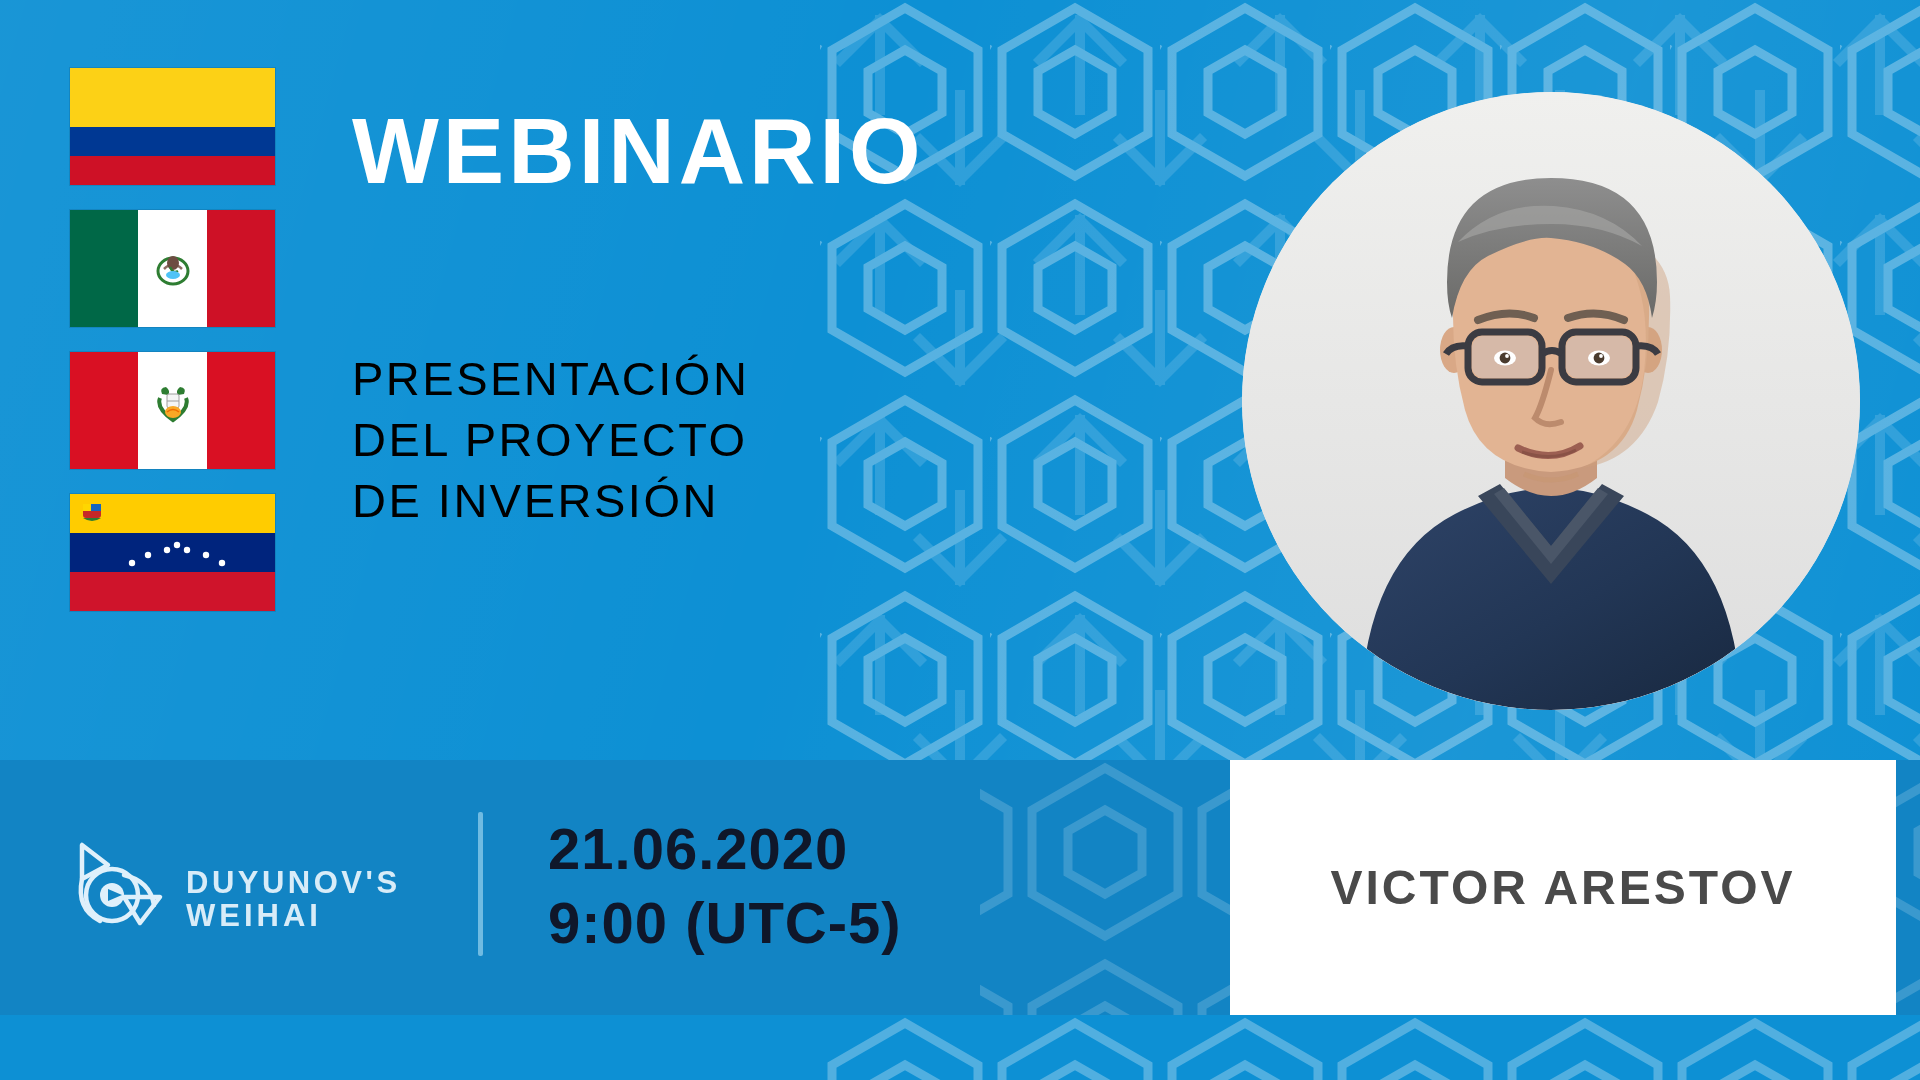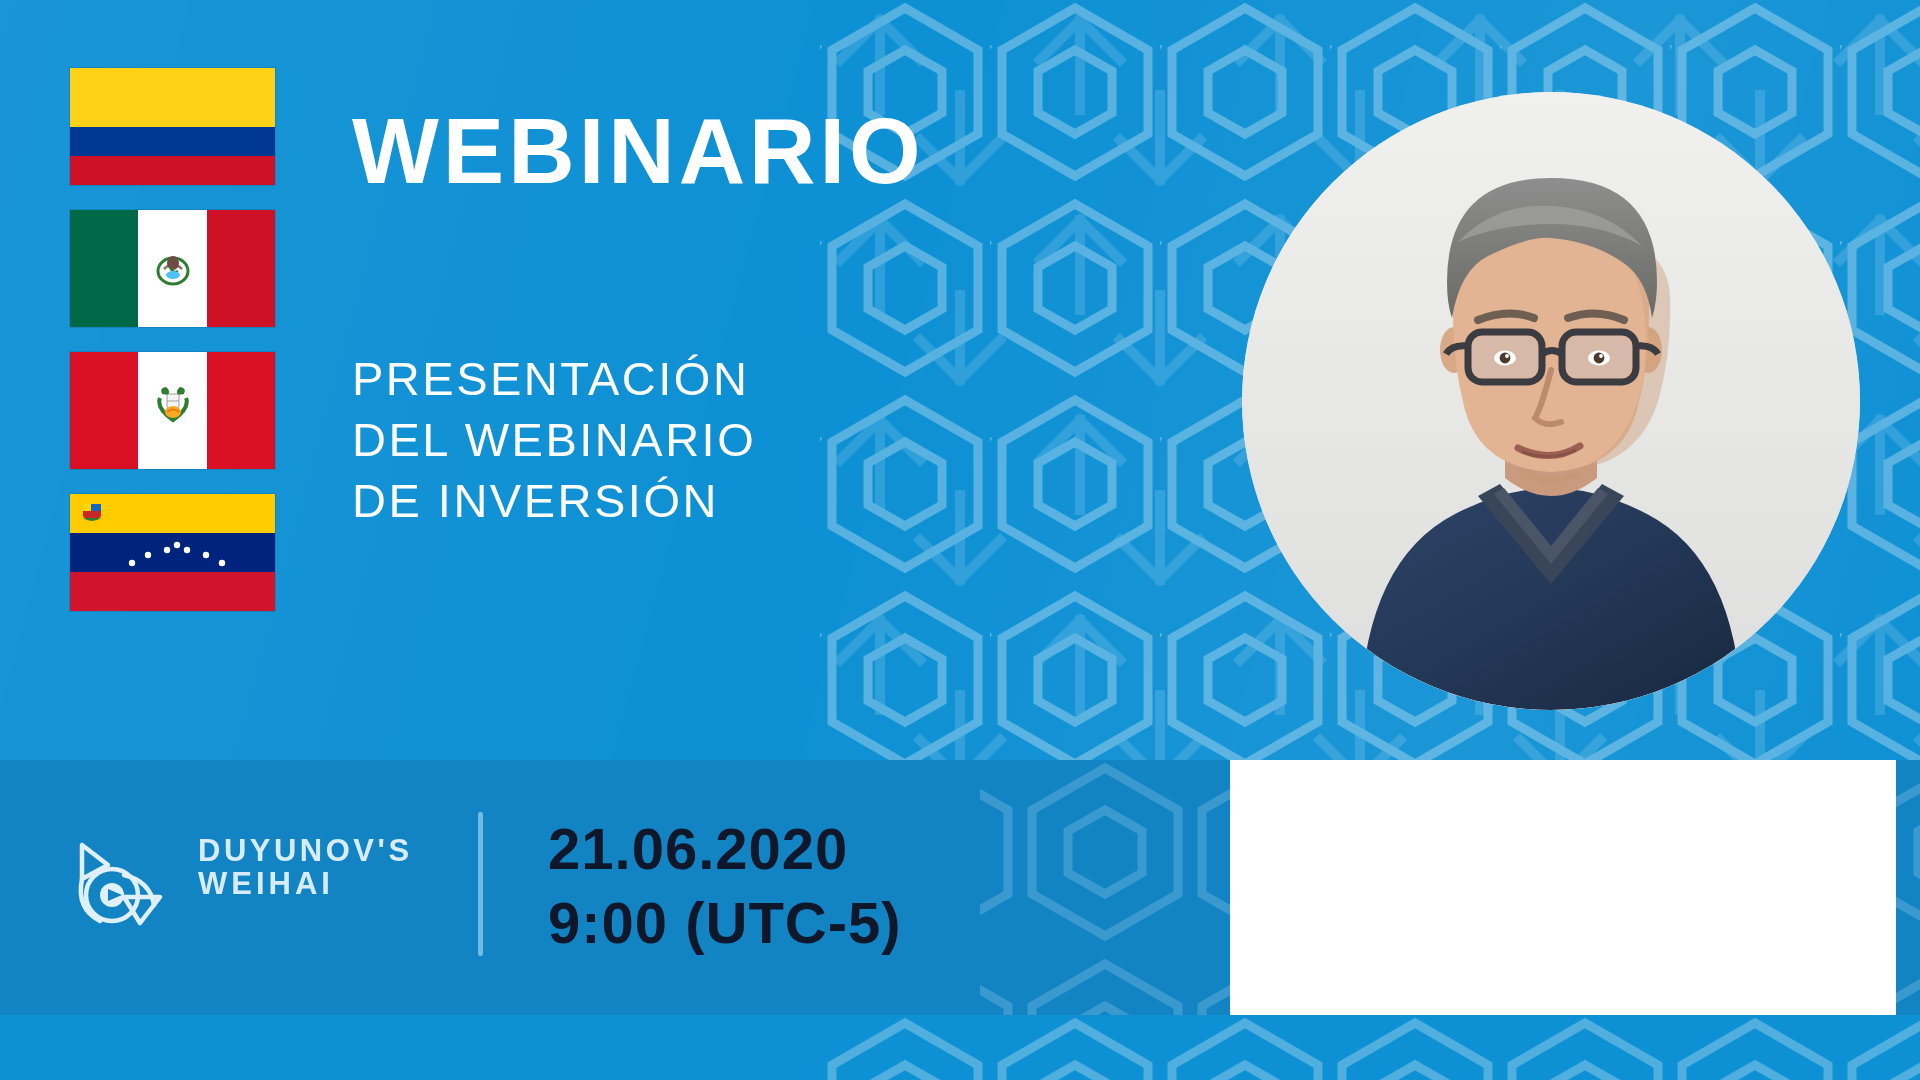--- a/index.html
+++ b/index.html
@@ -56,21 +56,21 @@
 
   
   .headline{
     position:absolute;left:352px;top:105px;
     font-size:92px;line-height:1;font-weight:bold;color:#ffffff;
     letter-spacing:4px;white-space:nowrap;
   }
 
   .subhead{
     position:absolute;left:352px;top:348px;
-    font-size:47px;line-height:1.30;font-weight:300;color:#ffffff;
+    font-size:47px;line-height:1.30;font-weight:300;color:#000000;
     letter-spacing:2.5px;
   }
   .subhead div{white-space:nowrap;}
 
   
   .portrait-wrap{
     position:absolute;left:1242px;top:92px;width:618px;height:618px;
     border-radius:50%;background:#e9e9e9;overflow:hidden;
   }
   .portrait-wrap svg{display:block;width:100%;height:100%;}
@@ -84,21 +84,21 @@
     position:absolute;top:0;left:0;width:100%;height:100%;opacity:.17;
   }
   .bottombar-base{
     position:absolute;left:0;top:1015px;width:1920px;height:65px;background:#0d90d4;
   }
   .bottombar-base .pattern3{
     position:absolute;top:0;left:820px;width:1100px;height:100%;opacity:.28;
   }
 
   
-  .logo{position:absolute;left:68px;top:835px;display:flex;align-items:flex-start;gap:32px;}
+  .logo{position:absolute;left:68px;top:835px;display:flex;align-items:flex-end;gap:20px;}
   .logo-mark{width:98px;height:98px;}
   .logo-text{
     color:#d8ecf8;font-weight:bold;letter-spacing:3.5px;line-height:1.06;
     font-size:31px;
   }
   .logo-text .l2{letter-spacing:4px;}
 
   .divider{
     position:absolute;left:478px;top:812px;width:5px;height:144px;
     background:#6fbbe2;border-radius:2px;
@@ -215,21 +215,21 @@
         <path d="M3 18 q9 6 18 0" fill="#2e7d32"></path>
       </svg>
     </div>
 
   </div>
 
   <div class="headline">WEBINARIO</div>
 
   <div class="subhead">
     <div>PRESENTACIÓN</div>
-    <div>DEL WEBINARIO</div>
+    <div>DEL PROYECTO</div>
     <div>DE INVERSIÓN</div>
   </div>
 
   <div class="portrait-wrap">
     <svg viewBox="0 0 618 618" xmlns="http://www.w3.org/2000/svg">
       <defs>
         <clipPath id="circclip">
             <circle cx="309" cy="309" r="309"></circle>
           </clipPath>
         <linearGradient id="bgGrad" x1="0" y1="0" x2="0" y2="1">
@@ -363,15 +363,16 @@
   </div>
 
   <div class="divider"></div>
 
   <div class="datetime">
     <div>21.06.2020</div>
     <div>9:00 (UTC-5)</div>
   </div>
 
   <div class="speaker">
+    <div class="speaker-name">VICTOR ARESTOV</div>
   </div>
 
 </div>
 
 </body></html>

